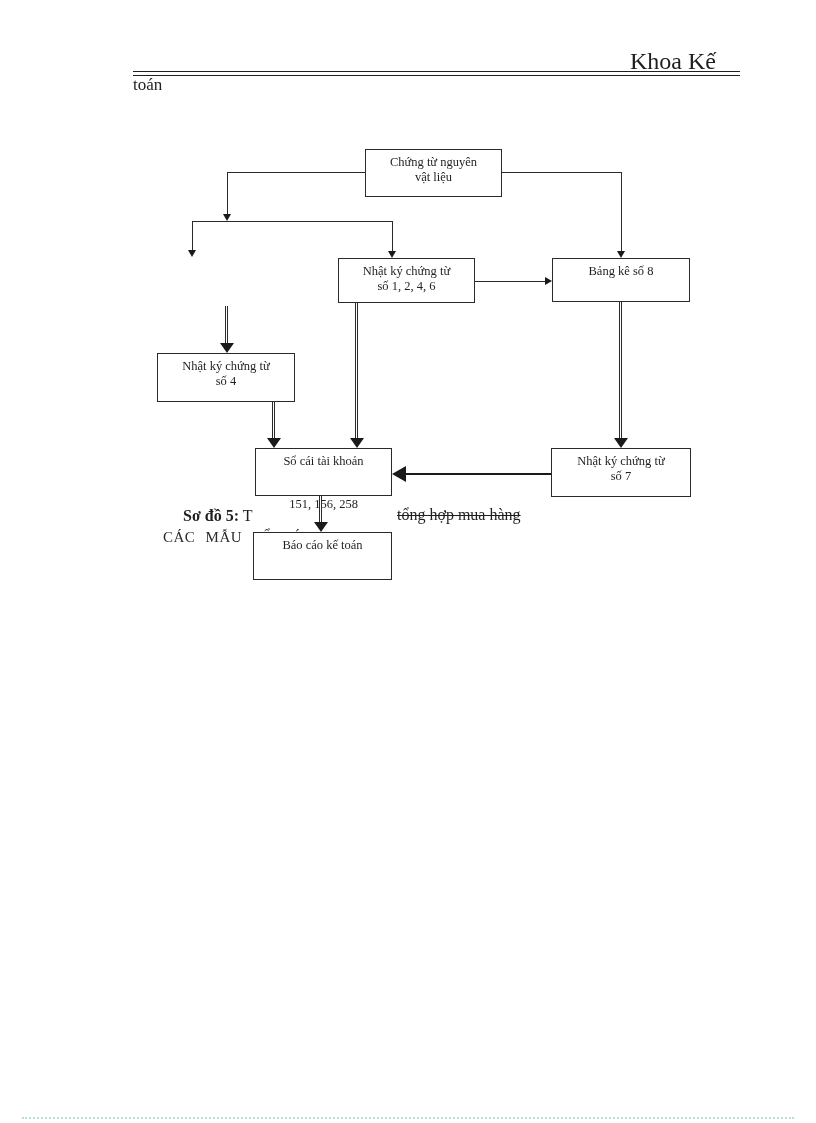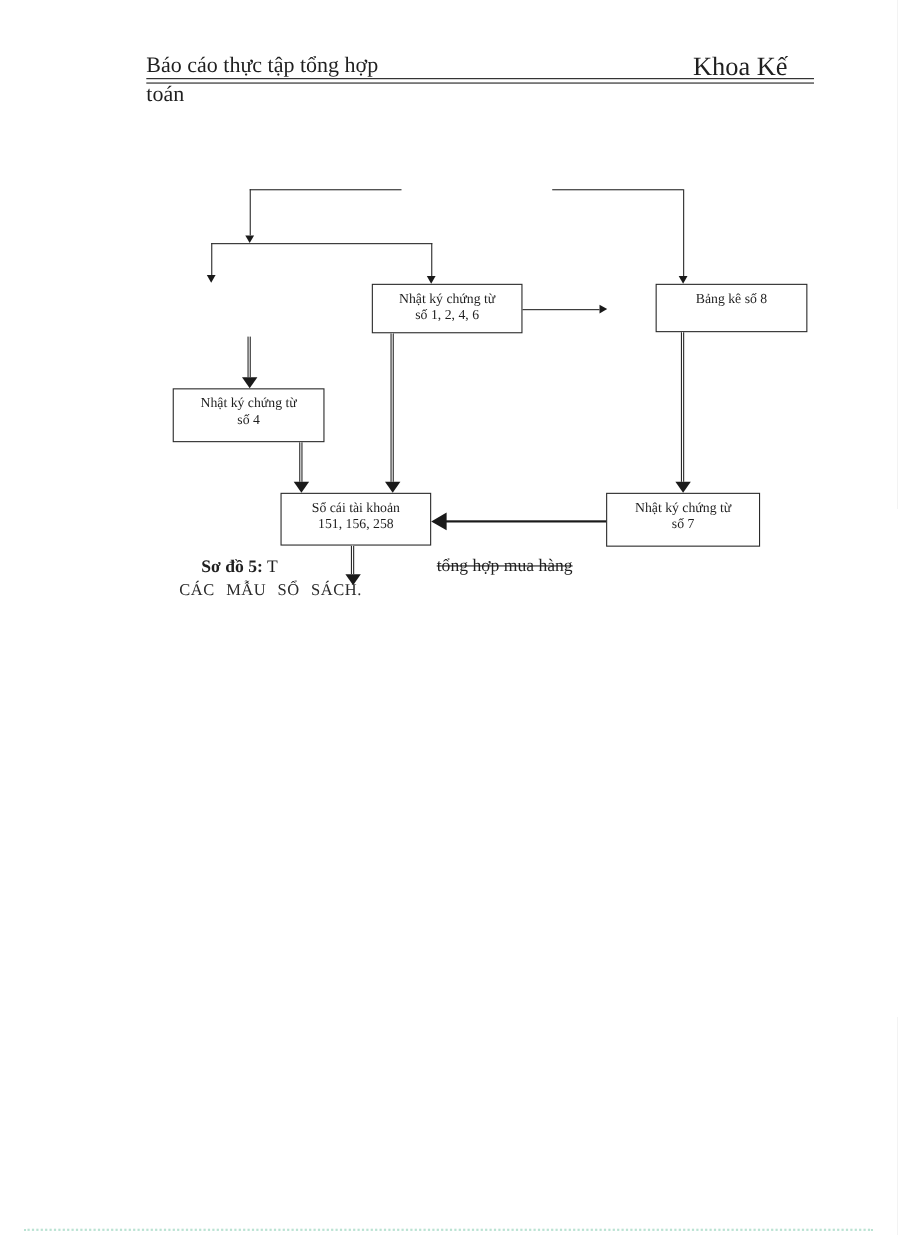--- a/index.html
+++ b/index.html
@@ -6,21 +6,21 @@
   .page{
     position:relative;width:816px;height:1123px;background:#ffffff;
     margin:0 auto;overflow:hidden;
     font-family:"Liberation Serif","DejaVu Serif",serif;color:#1f1f1f;
   }
   
   .hdr-left1{position:absolute;left:133px;top:48px;font-size:20px;}
   .hdr-right{position:absolute;left:630px;top:48px;font-size:24px;}
   .hdr-rule{position:absolute;left:133px;top:71px;width:607px;height:3px;
     border-top:1px solid #1f1f1f;border-bottom:1px solid #1f1f1f;}
-  .hdr-left2{position:absolute;left:133px;top:75px;font-size:20px;}
+  .hdr-left2{position:absolute;left:133px;top:75px;font-size:17px;}
   
   .cap{position:absolute;z-index:1;white-space:nowrap;margin-top:44px;}
   .cap-sodo{left:183px;top:463px;font-size:16px;}
   .cap-sodo b{font-weight:bold;}
   .cap-line2{left:163px;top:485px;font-size:15px;word-spacing:6px;letter-spacing:0.5px;color:#2b2b2b;}
   .cap-strike{left:397px;top:462px;font-size:16px;font-weight:normal;text-decoration:line-through;}
   
   .dbox{
     position:absolute;z-index:2;background:#ffffff;border:1px solid #2a2a2a;
     font-size:12.5px;line-height:15px;text-align:center;
@@ -41,47 +41,53 @@
   .shaft{position:absolute;z-index:3;height:2px;background:#1a1a1a;}
   
   .footer-dots{position:absolute;left:22px;top:1117px;width:772px;height:0;
     border-top:2px dotted #b9e2d2;}
 </style>
 </head>
 <body>
 
 <div class="page">
 
-  <div class="hdr-left1">Báo cáo thực tập tổng hợp</div>
   <div class="hdr-right">Khoa Kế</div>
   <div class="hdr-rule"></div>
   <div class="hdr-left2">toán</div>
 
   <div class="cap cap-sodo"><b>Sơ đồ 5:</b><span> T</span></div>
   <div class="cap cap-line2">CÁC MẪU SỔ SÁCH.</div>
   <div class="cap cap-strike">tổng hợp mua hàng</div>
 
+  <div class="dbox" style="left:365px;top:149px;width:137px;height:48px;">
+    <span>Chứng từ nguyên</span>
+    <span>vật liệu</span>
+  </div>
   <div class="dbox" style="left:338px;top:258px;width:137px;height:45px;">
     <span>Nhật ký chứng từ</span>
     <span>số 1, 2, 4, 6</span>
   </div>
-  <div class="dbox" style="left:552px;top:258px;width:138px;height:44px;margin-left:44px;">
+  <div class="dbox" style="left:552px;top:258px;width:138px;height:44px;">
     <span>Bảng kê số 8</span>
   </div>
   <div class="dbox" style="left:157px;top:353px;width:138px;height:49px;">
     <span>Nhật ký chứng từ</span>
     <span>số 4</span>
   </div>
-  <div class="dbox" style="left:255px;top:448px;width:137px;height:48px;">
+  <div class="dbox" style="left:255px;top:448px;width:137px;height:48px;gap:28px;">
     <span>Sổ cái tài khoản</span>
     <span>151, 156, 258</span>
   </div>
   <div class="dbox" style="left:551px;top:448px;width:140px;height:49px;">
     <span>Nhật ký chứng từ</span>
     <span>số 7</span>
+  </div>
+  <div class="dbox" style="left:253px;top:532px;width:139px;height:48px;">
+    <span>Báo cáo kế toán</span>
   </div>
 
   <div class="hline" style="left:227px;top:172px;width:138px;"></div>
   <div class="vline" style="left:227px;top:172px;height:42px;"></div>
   <div class="tri arr-down-sm" style="left:223px;top:214px;"></div>
   <div class="hline" style="left:192px;top:221px;width:201px;"></div>
   <div class="vline" style="left:192px;top:221px;height:29px;"></div>
   <div class="tri arr-down-sm" style="left:188px;top:250px;"></div>
   <div class="vline" style="left:392px;top:221px;height:30px;"></div>
   <div class="tri arr-down-sm" style="left:388px;top:251px;"></div>

